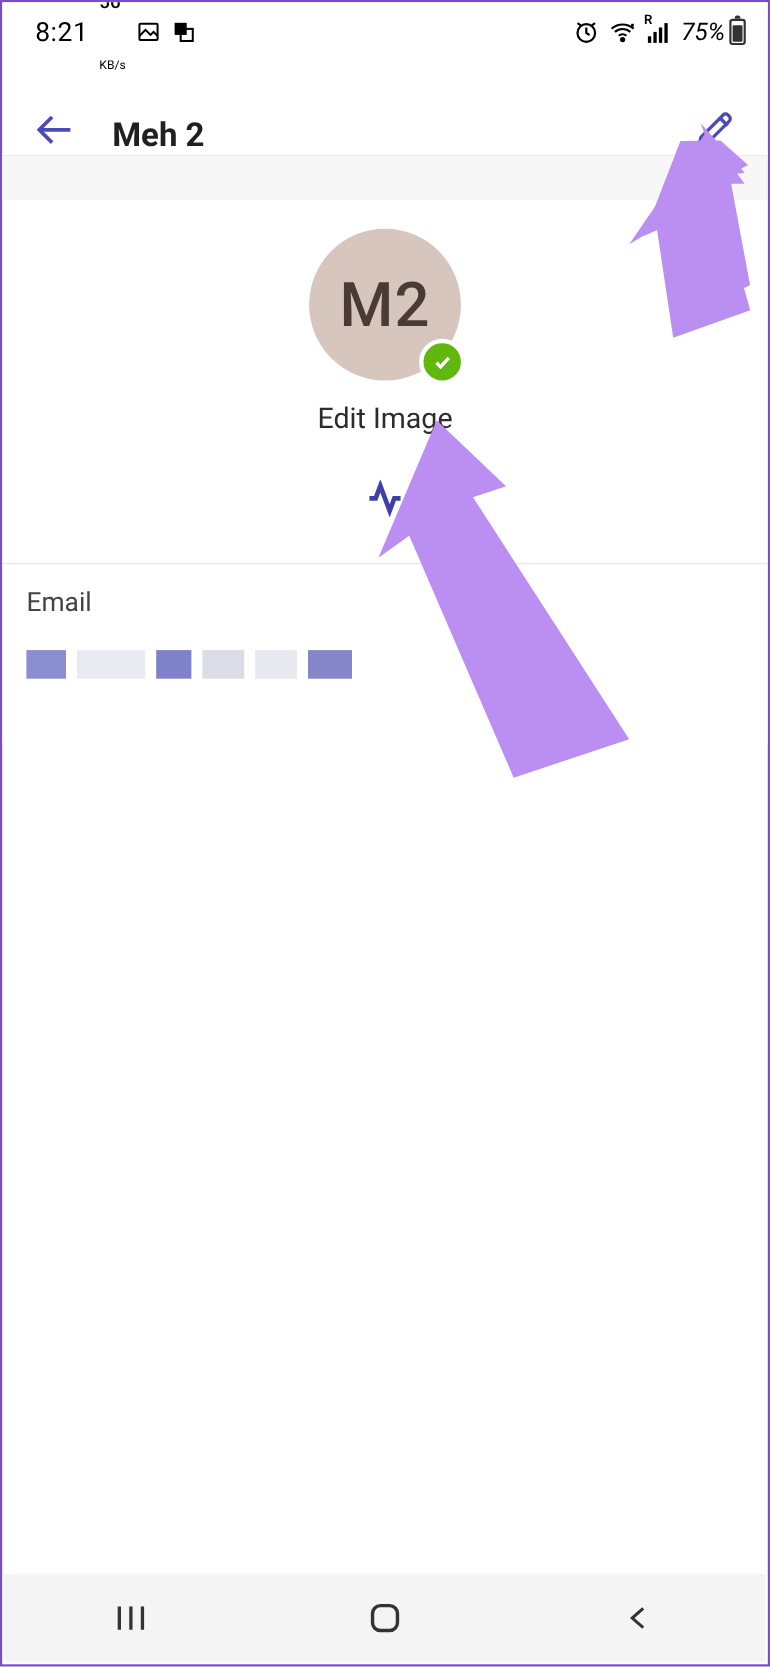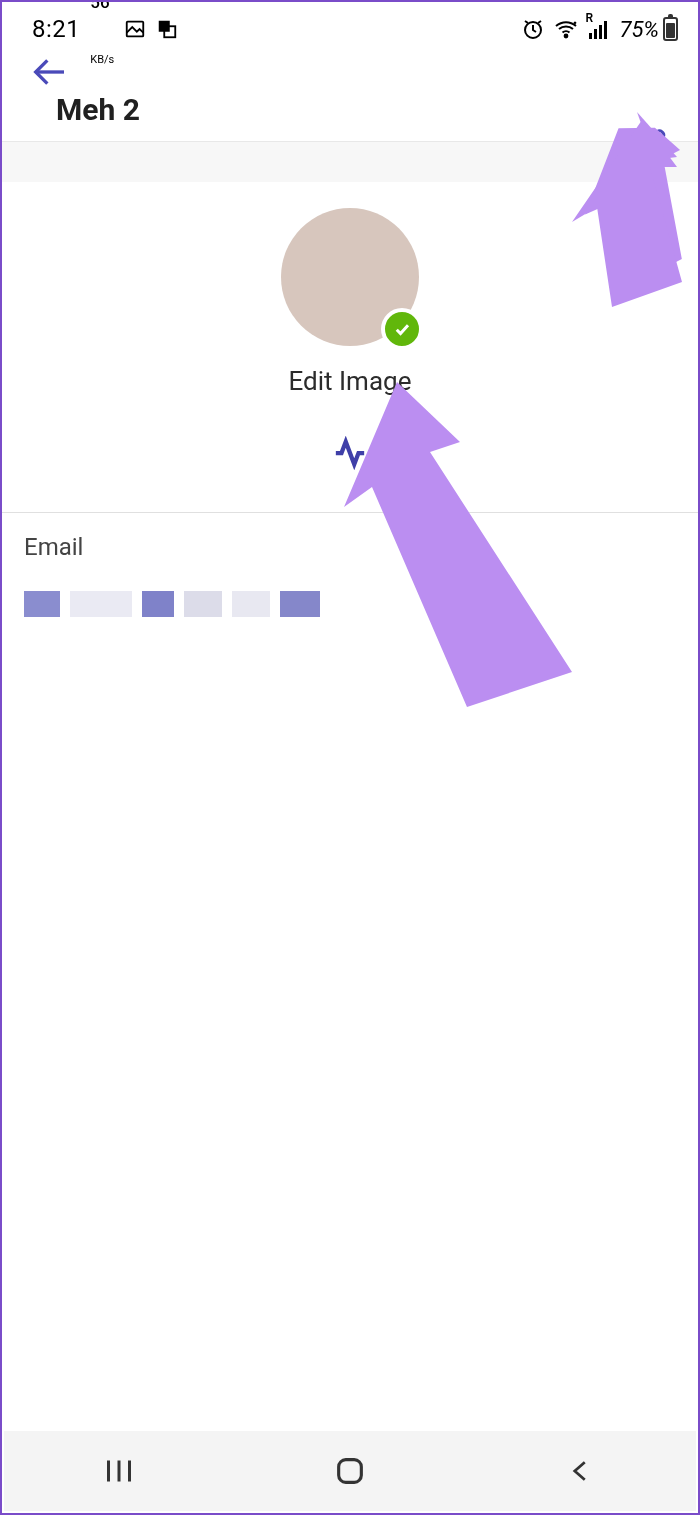--- a/index.html
+++ b/index.html
@@ -39,26 +39,25 @@
     background:#333; border-radius:2px 2px 0 0;
   }
   .battery::after {
     content:""; position:absolute; left:1px; right:1px; bottom:1px; height:75%;
     background:#333; border-radius:1px;
   }
 
   
   .app-header {
     display: flex;
-    align-items: flex-start;
+    align-items: flex-end;
     height: 90px;
     padding: 0 24px;
     border-bottom: 1px solid #e8e8e8;
     background:#fff;
-    flex-direction:column;
   }
   .back-btn {
     width: 46px; height: 46px; display:flex; align-items:center; justify-content:center;
     color:#4a4ab9;
   }
   .page-title {
     font-size: 30px; font-weight: 700; margin-left: 30px; color:#202020;
   }
   .edit-btn {
     margin-left:auto; width:46px; height:46px; display:flex; align-items:center; justify-content:center;
@@ -201,20 +200,21 @@
         <path d="M3 21l3.5-.8L20 6.7a2 2 0 0 0 0-2.8l-.9-.9a2 2 0 0 0-2.8 0L2.8 16.5 2 20z"></path>
         <line x1="14.5" y1="5" x2="19" y2="9.5"></line>
       </svg>
   </div>
 </div>
 
 <div class="profile-top"></div>
 
 <div class="profile-card">
   <div class="avatar">
+    <span class="avatar-initials">M2</span>
     <span class="presence">
       <svg width="18" height="18" viewBox="0 0 24 24" fill="none" stroke="#fff" stroke-width="4">
           <polyline points="5 13 10 18 20 7"></polyline>
         </svg>
     </span>
   </div>
   <div class="edit-image-link">Edit Image</div>
   <div class="activity-row">
     <span class="activity-icon">
       <svg width="34" height="34" viewBox="0 0 24 24" fill="none" stroke="currentColor" stroke-width="3">

